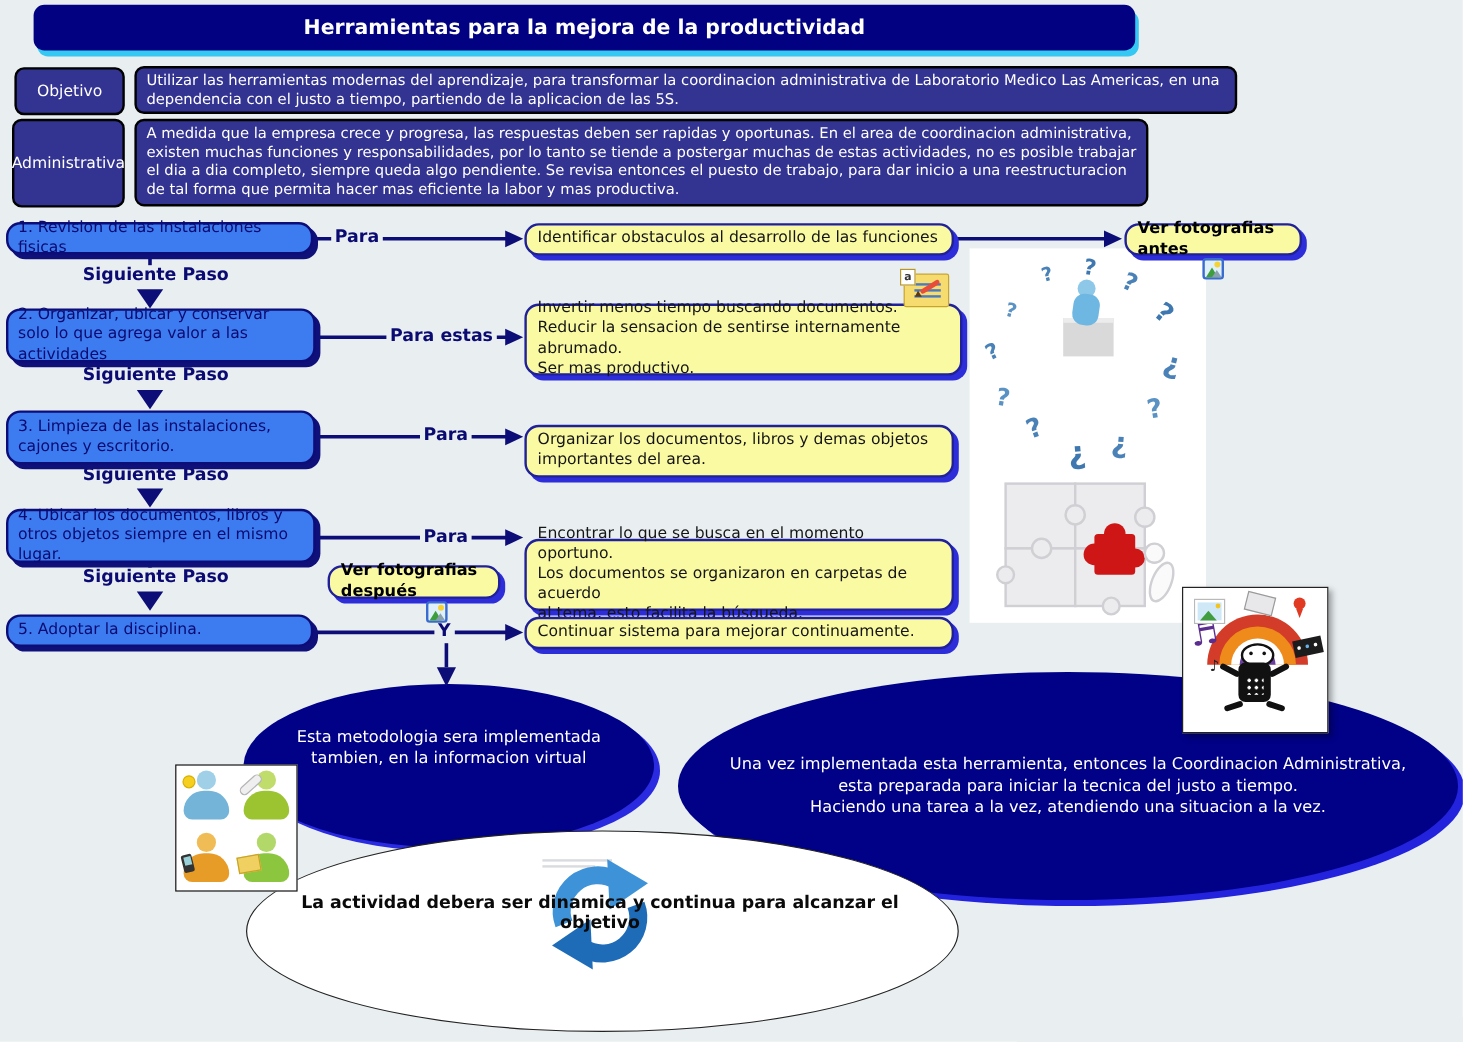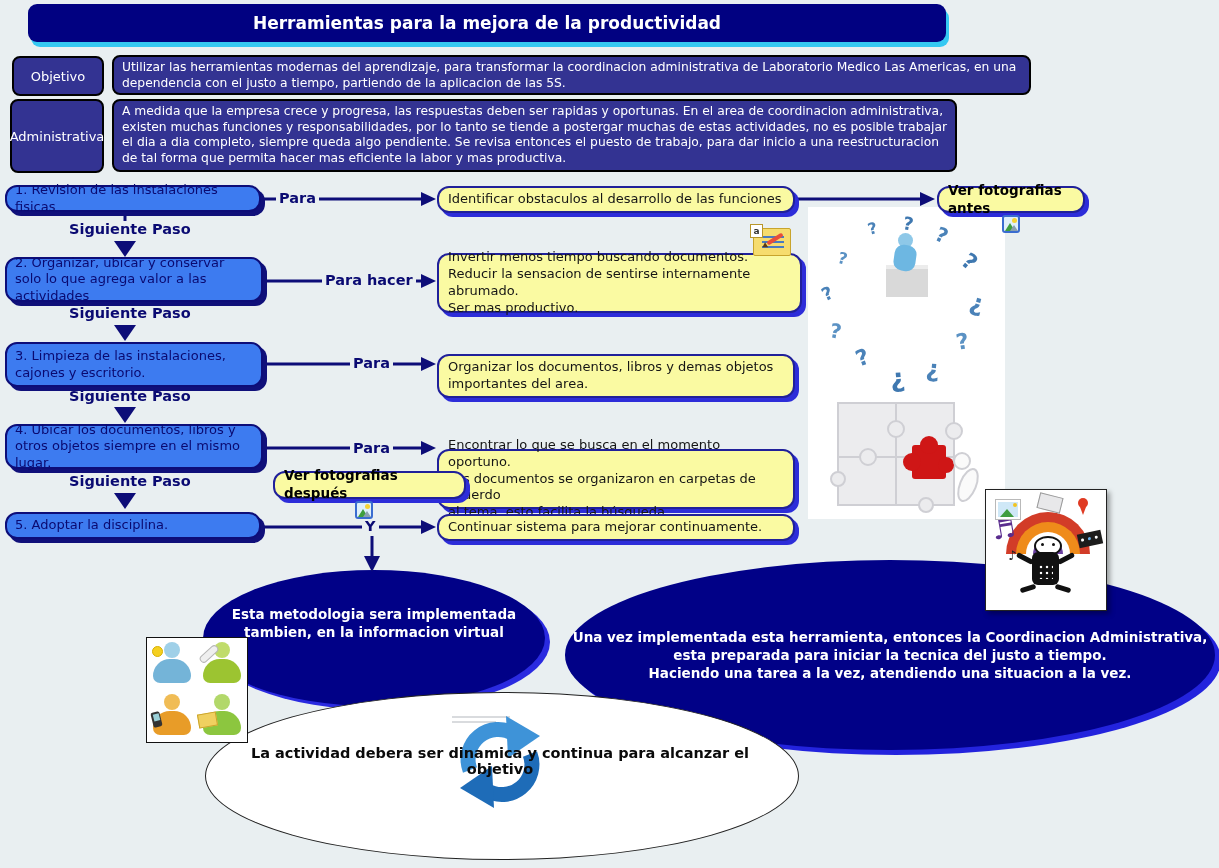--- a/index.html
+++ b/index.html
@@ -30,21 +30,21 @@
   .note{position:absolute;background:#fafaa2;border:2px solid #20209a;border-radius:12px;
     box-shadow:4px 4px 0 #2d2dd9;color:#151515;font-size:13px;line-height:1.3;
     display:flex;align-items:center;padding:2px 9px;box-sizing:border-box;white-space:pre-line;z-index:5;}
   .note.bold{font-weight:bold;justify-content:center;font-size:13.5px;color:#000;}
 
   
   .lbl{position:absolute;font-weight:bold;font-size:14.5px;color:#0a0a72;background:#e9eff1;
     padding:0 3px;z-index:4;white-space:nowrap;}
 
   
-  .dell{position:absolute;border-radius:50%;background:#010187;color:#fff;font-weight:bold;
+  .dell{position:absolute;border-radius:50%;background:#010187;color:#fff;font-weight:normal;
     font-size:13.5px;text-align:center;line-height:1.35;white-space:pre-line;
     display:flex;align-items:center;justify-content:center;z-index:1;}
 
   .white-ell{position:absolute;left:205px;top:692px;width:592px;height:166px;border-radius:50%;
     background:#fff;border:1.5px solid #222;z-index:2;}
   .activity-text{position:absolute;left:230px;top:745px;width:540px;text-align:center;
     font-weight:bold;font-size:14.5px;color:#0a0a0a;z-index:4;}
 
   svg.wires{position:absolute;left:0;top:0;z-index:3;pointer-events:none;}
 
@@ -163,38 +163,38 @@
 al tema, esto facilita la búsqueda.</div>
   <div class="note" style="left:437px;top:514px;width:358px;height:27px;">Continuar sistema para mejorar continuamente.</div>
 
   <div class="note bold" style="left:937px;top:186px;width:148px;height:27px;">Ver fotografias antes</div>
   <div class="img-icon" style="left:1002px;top:215px;">
     <span class="sun"></span>
     <span class="mt"></span>
     <span class="mt2"></span>
   </div>
 
-  <div class="note bold" style="left:273px;top:471px;width:193px;height:28px;z-index:6;">Ver fotografias después</div>
+  <div class="note bold" style="left:273px;top:471px;width:144px;height:28px;z-index:6;">Ver fotografias después</div>
   <div class="img-icon" style="left:355px;top:501px;">
     <span class="sun"></span>
     <span class="mt"></span>
     <span class="mt2"></span>
   </div>
 
   <div class="note-icon">
     <span class="ln" style="top:7px;"></span>
     <span class="ln" style="top:12px;"></span>
     <span class="ln" style="top:17px;"></span>
     <span class="pencil"></span>
     <span class="tip"></span>
     <span class="abox">a</span>
   </div>
 
   <div class="lbl" style="left:276px;top:190px;">Para</div>
-  <div class="lbl" style="left:322px;top:272px;">Para hacer</div>
+  <div class="lbl" style="left:322px;top:272px;">Para estas</div>
   <div class="lbl" style="left:350px;top:355px;">Para</div>
   <div class="lbl" style="left:350px;top:440px;">Para</div>
   <div class="lbl" style="left:362px;top:518px;">Y</div>
   <div class="lbl" style="left:66px;top:221px;">Siguiente Paso</div>
   <div class="lbl" style="left:66px;top:305px;">Siguiente Paso</div>
   <div class="lbl" style="left:66px;top:388px;">Siguiente Paso</div>
   <div class="lbl" style="left:66px;top:473px;">Siguiente Paso</div>
 
   <div class="img-panel">
     <div style="position:absolute;left:0;top:0;width:197px;height:215px;">

